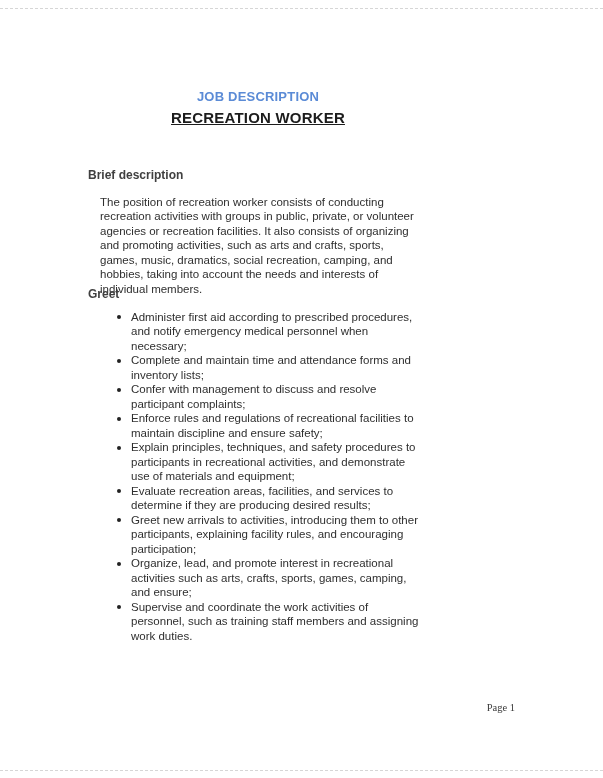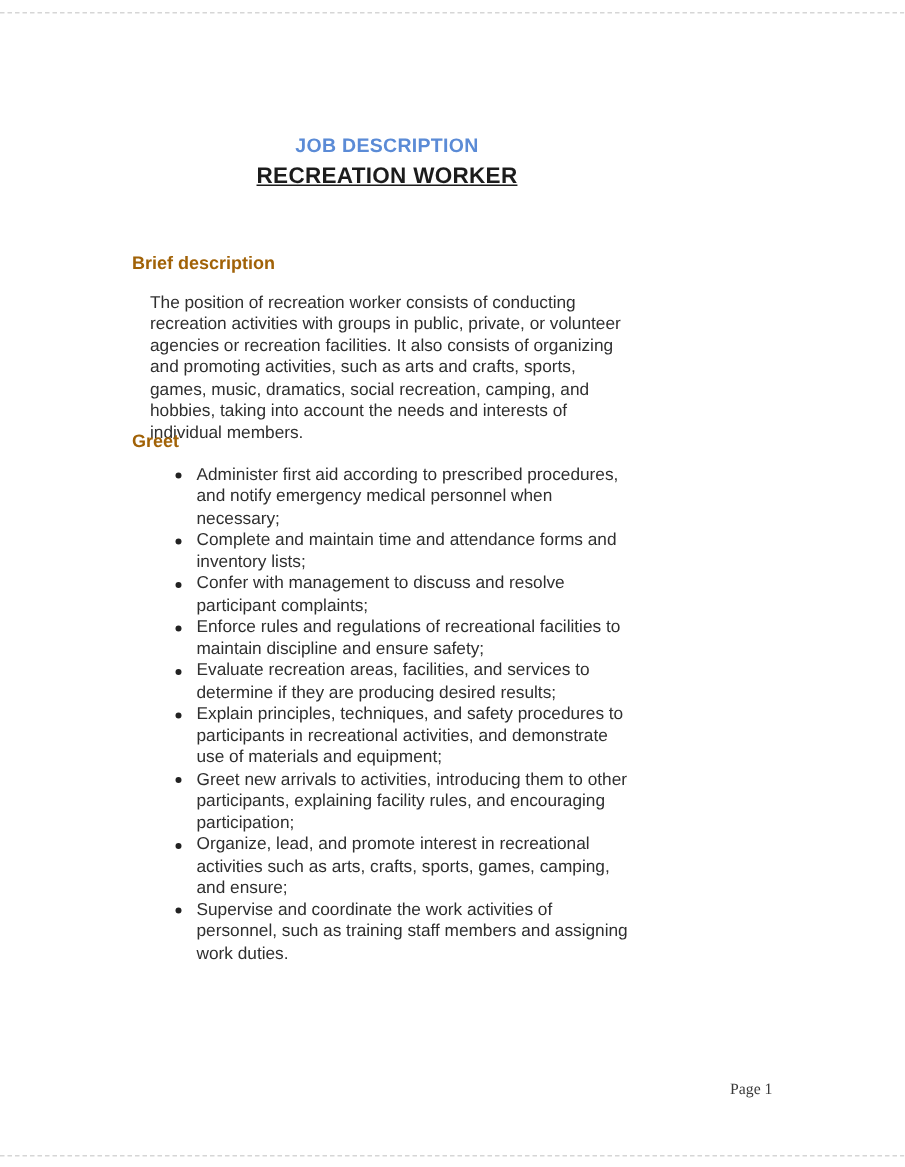--- a/index.html
+++ b/index.html
@@ -55,21 +55,21 @@
     width: 345px;
     color: #2f2f2f;
     font-size: 11.5px;
     line-height: 14.5px;
   }
   .section-brief { top: 168px; }
   .section-tasks { top: 287px; }
 
   .section-heading {
     font-weight: bold;
-    color: #a16207;
+    color: #404040;
     font-size: 12px;
     line-height: 14.5px;
     margin: 0 0 1px 0;
   }
   .body-paragraph {
     margin: 12px;
   }
 
   ul.task-list {
     margin: 8px;
@@ -87,21 +87,21 @@
     left: 1px;
     top: 5.5px;
     width: 4px;
     height: 4px;
     border-radius: 50%;
     background: #222222;
   }
 
   .footer-page-number {
     position: absolute;
-    top: 721px;
+    top: 702px;
     right: 88px;
     font-family: "Liberation Serif", "DejaVu Serif", serif;
     font-size: 10.5px;
     color: #3a3a3a;
   }
 </style>
 </head>
 <body>
 
 <div class="page">
@@ -118,22 +118,22 @@
     <p class="body-paragraph">The position of recreation worker consists of conducting recreation activities with groups in public, private, or volunteer agencies or recreation facilities. It also consists of organizing and promoting activities, such as arts and crafts, sports, games, music, dramatics, social recreation, camping, and hobbies, taking into account the needs and interests of individual members.</p>
   </div>
 
   <div class="section section-tasks">
     <div class="section-heading">Greet</div>
     <ul class="task-list">
         <li>Administer first aid according to prescribed procedures, and notify emergency medical personnel when necessary;</li>
         <li>Complete and maintain time and attendance forms and inventory lists;</li>
         <li>Confer with management to discuss and resolve participant complaints;</li>
         <li>Enforce rules and regulations of recreational facilities to maintain discipline and ensure safety;</li>
+        <li>Explain principles, techniques, and safety procedures to participants in recreational activities, and demonstrate use of materials and equipment;</li>
         <li>Evaluate recreation areas, facilities, and services to determine if they are producing desired results;</li>
-        <li>Explain principles, techniques, and safety procedures to participants in recreational activities, and demonstrate use of materials and equipment;</li>
         <li>Greet new arrivals to activities, introducing them to other participants, explaining facility rules, and encouraging participation;</li>
         <li>Organize, lead, and promote interest in recreational activities such as arts, crafts, sports, games, camping, and ensure;</li>
         <li>Supervise and coordinate the work activities of personnel, such as training staff members and assigning work duties.</li>
       </ul>
   </div>
 
   <div class="footer-page-number">Page 1</div>
 
   <div class="edge-line bottom"></div>
 

